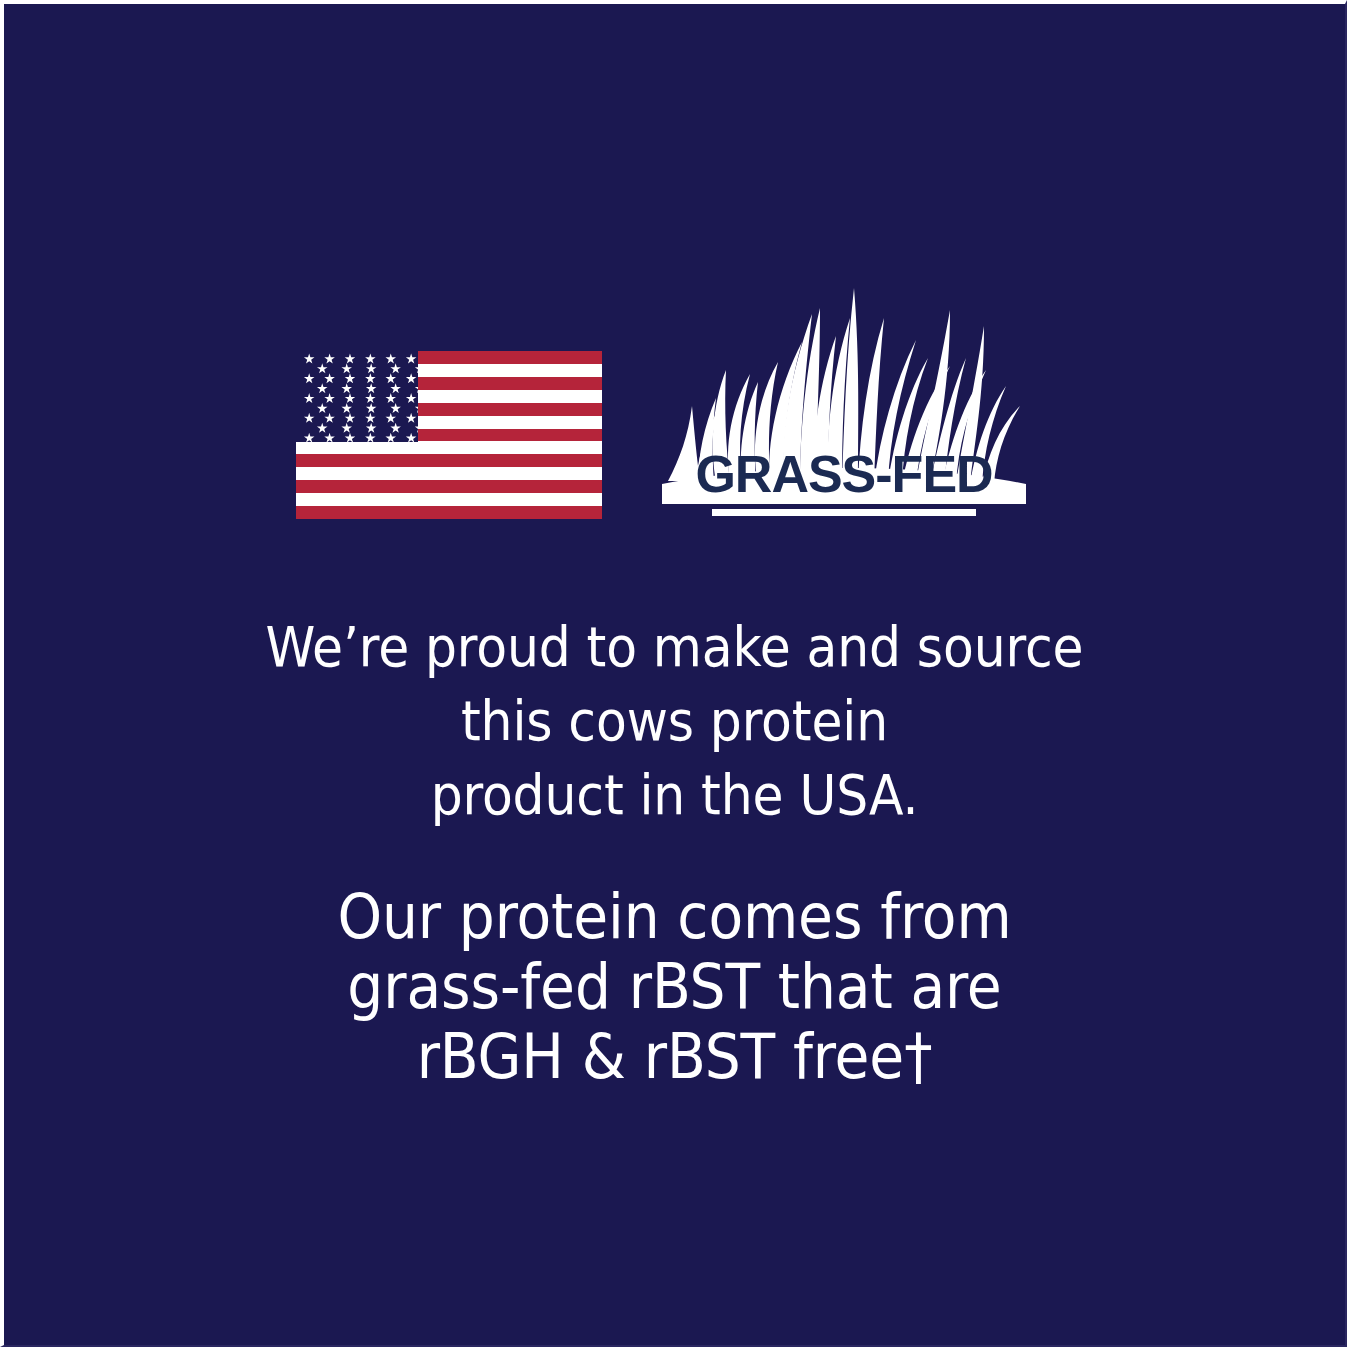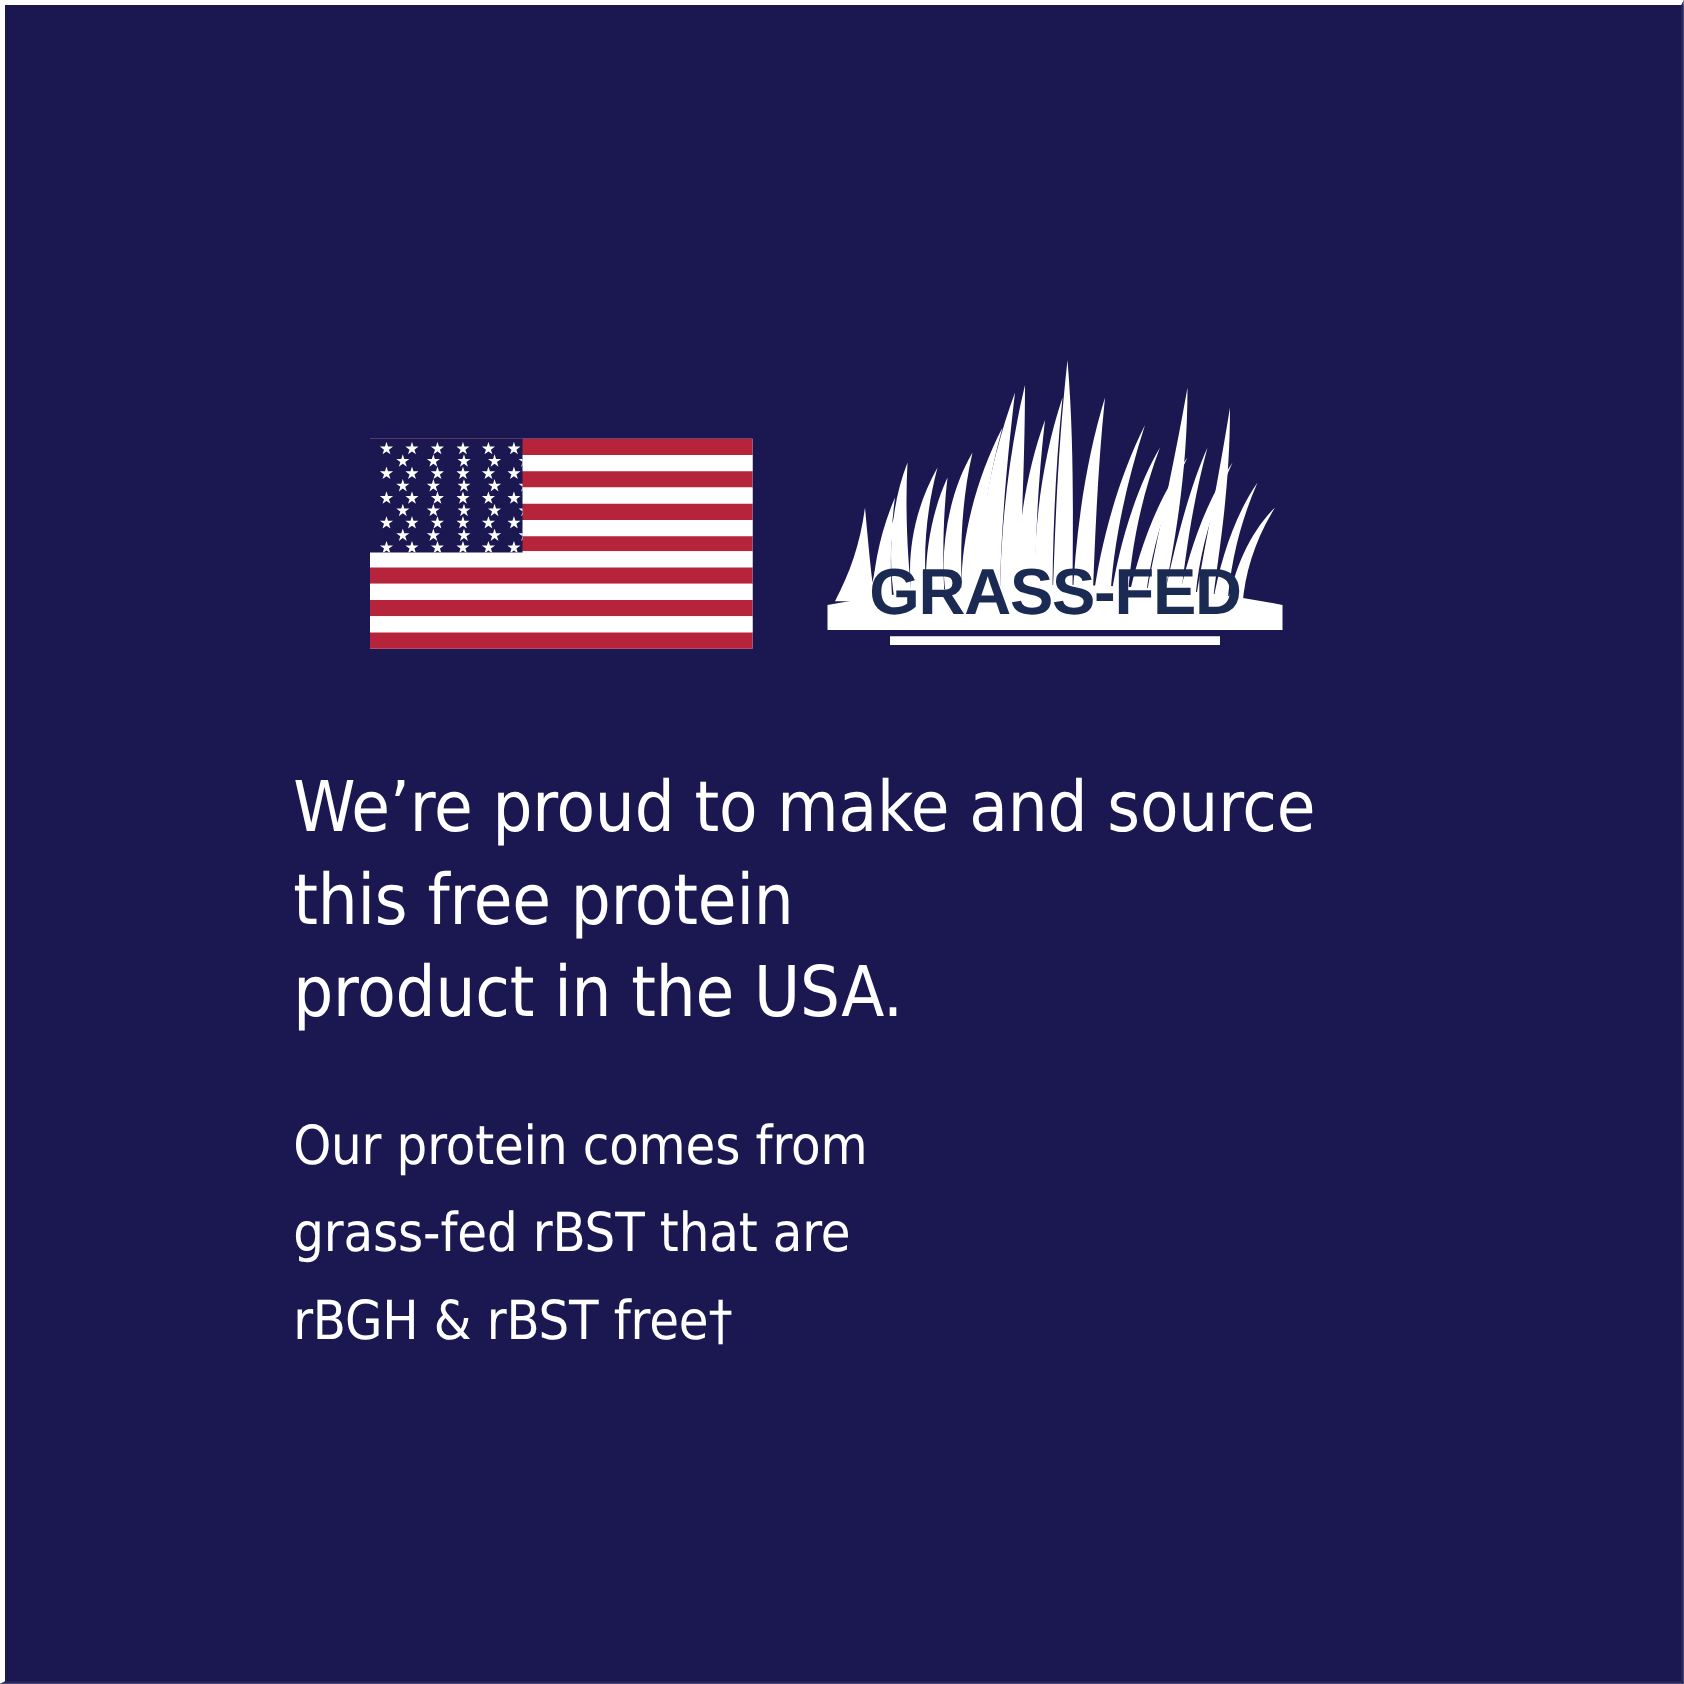--- a/index.html
+++ b/index.html
@@ -97,37 +97,37 @@
     height: 260px;
   }
   #grassfed svg { display: block; width: 380px; height: 260px; }
 
   
   #copy {
     position: absolute;
     left: 0;
     top: 606px;
     width: 100%;
-    text-align: left;
+    text-align: center;
     color: #ffffff;
   }
   .para {
     font-family: "DejaVu Sans Condensed", "Liberation Sans Narrow", "Liberation Sans", sans-serif;
     font-stretch: condensed;
     font-weight: 400;
     letter-spacing: -0.1px;
   }
   #para-usa {
     font-size: 56px;
     line-height: 74px;
     margin: 0 auto;
     width: 880px;
   }
   #para-grassfed {
-    font-size: 43px;
+    font-size: 63px;
     line-height: 70px;
     margin: 50px auto 0 auto;
     width: 880px;
   }
   .para .ln { display: block; white-space: nowrap; }
   .para b { font-weight: 400; }
   .para .amp { font-weight: 400; }
 </style>
 </head>
 <body>
@@ -260,21 +260,21 @@
                   font-family:'Liberation Sans Narrow','Liberation Sans',sans-serif;
                   font-stretch:condensed;font-weight:700;font-size:52px;letter-spacing:-1px;
                   color:#1b2a52;line-height:52px;">GRASS-FED</div>
     </div>
   </div>
 
   <div id="copy">
 
     <p class="para" id="para-usa">
       <span class="ln">We’re proud to make and source</span>
-      <span class="ln">this free protein</span>
+      <span class="ln">this cows protein</span>
       <span class="ln"><span>product in the </span><b>USA.</b></span>
     </p>
 
     <p class="para" id="para-grassfed">
       <span class="ln">Our protein comes from</span>
       <span class="ln"><b>grass-fed</b><span> rBST that are</span></span>
       <span class="ln"><b>rBGH</b><span class="amp"> &amp; </span><b>rBST free†</b></span>
     </p>
 
   </div>

